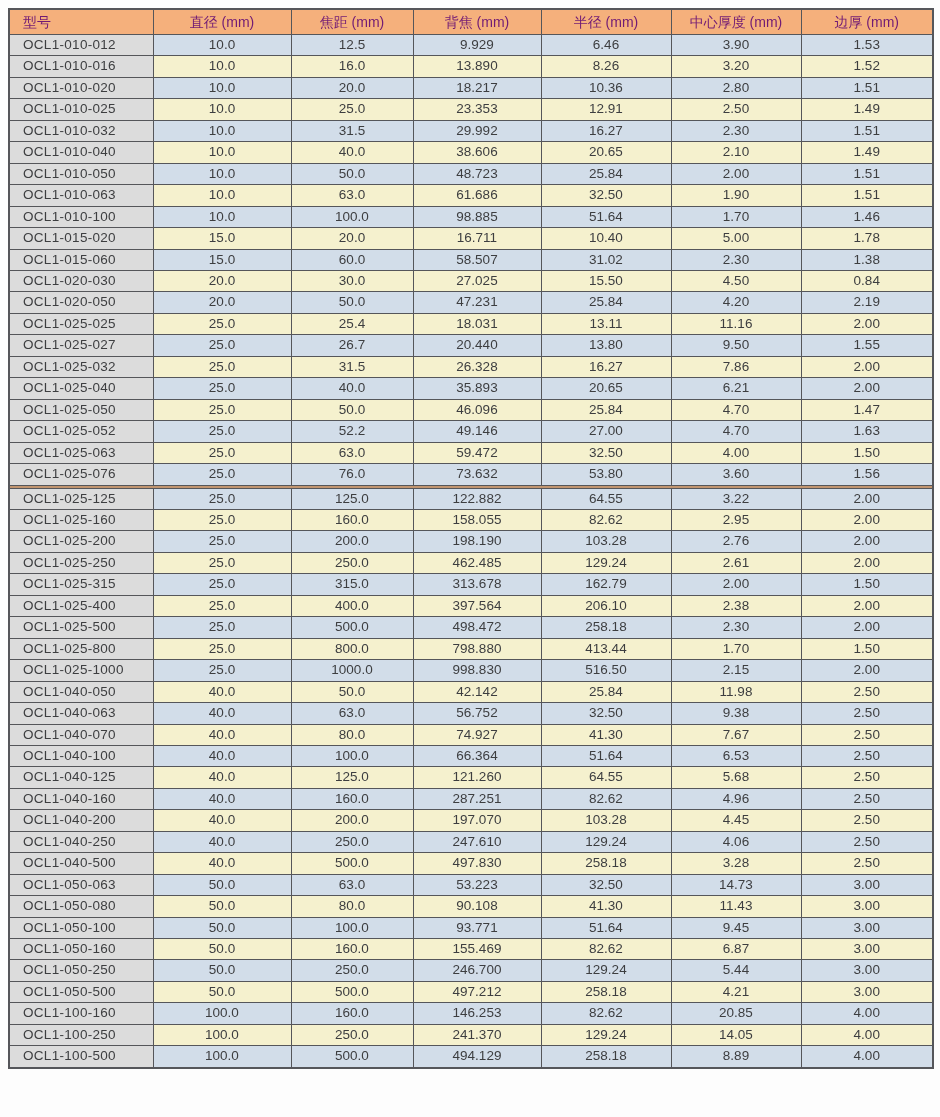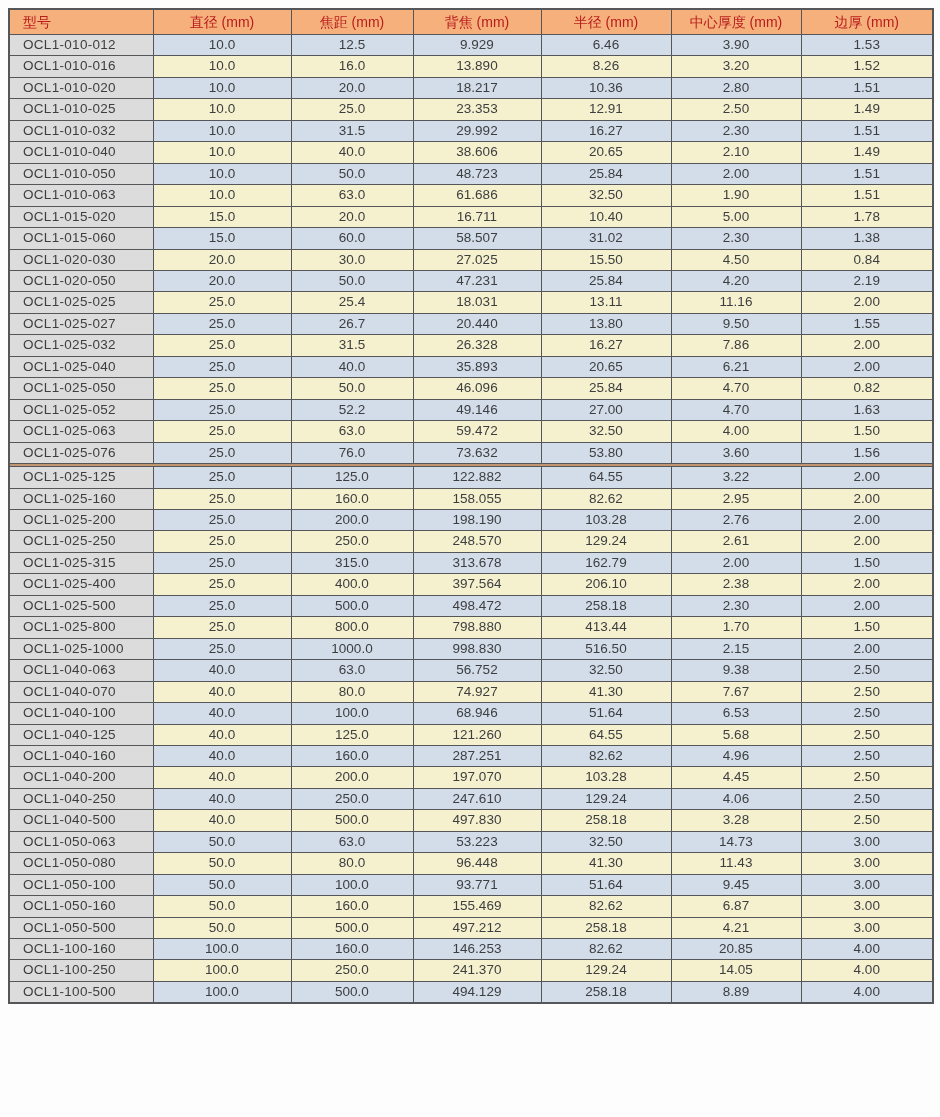--- a/index.html
+++ b/index.html
@@ -33,21 +33,21 @@
     text-align: center;
     white-space: nowrap;
     overflow: hidden;
   }
   table.spec thead th {
     background: var(--c-header, #f5b07c);
     height: 24px;
     line-height: 24px;
     font-size: 14px;
     font-weight: 400;
-    color: #b91c1c;
+    color: #701a75;
   }
   table.spec th.model-col,
   table.spec td.model-cell {
     text-align: left;
     padding-left: 13px;
   }
   table.spec td.model-cell {
     background: var(--c-model, #dcdcdc);
     letter-spacing: 0.3px;
     margin-left: 12px;
@@ -154,20 +154,29 @@
         </tr>
         <tr class="shade-cream">
           <td class="model-cell">OCL1-010-063</td>
           <td class="val">10.0</td>
           <td class="val">63.0</td>
           <td class="val">61.686</td>
           <td class="val">32.50</td>
           <td class="val">1.90</td>
           <td class="val">1.51</td>
         </tr>
+        <tr class="shade-blue">
+          <td class="model-cell">OCL1-010-100</td>
+          <td class="val">10.0</td>
+          <td class="val">100.0</td>
+          <td class="val">98.885</td>
+          <td class="val">51.64</td>
+          <td class="val">1.70</td>
+          <td class="val">1.46</td>
+        </tr>
         <tr class="shade-cream">
           <td class="model-cell">OCL1-015-020</td>
           <td class="val">15.0</td>
           <td class="val">20.0</td>
           <td class="val">16.711</td>
           <td class="val">10.40</td>
           <td class="val">5.00</td>
           <td class="val">1.78</td>
         </tr>
         <tr class="shade-blue">
@@ -233,21 +242,21 @@
           <td class="val">6.21</td>
           <td class="val">2.00</td>
         </tr>
         <tr class="shade-cream">
           <td class="model-cell">OCL1-025-050</td>
           <td class="val">25.0</td>
           <td class="val">50.0</td>
           <td class="val">46.096</td>
           <td class="val">25.84</td>
           <td class="val">4.70</td>
-          <td class="val">0.82</td>
+          <td class="val">1.47</td>
         </tr>
         <tr class="shade-blue">
           <td class="model-cell">OCL1-025-052</td>
           <td class="val">25.0</td>
           <td class="val">52.2</td>
           <td class="val">49.146</td>
           <td class="val">27.00</td>
           <td class="val">4.70</td>
           <td class="val">1.63</td>
         </tr>
@@ -296,21 +305,21 @@
           <td class="val">200.0</td>
           <td class="val">198.190</td>
           <td class="val">103.28</td>
           <td class="val">2.76</td>
           <td class="val">2.00</td>
         </tr>
         <tr class="shade-cream">
           <td class="model-cell">OCL1-025-250</td>
           <td class="val">25.0</td>
           <td class="val">250.0</td>
-          <td class="val">248.570</td>
+          <td class="val">462.485</td>
           <td class="val">129.24</td>
           <td class="val">2.61</td>
           <td class="val">2.00</td>
         </tr>
         <tr class="shade-blue">
           <td class="model-cell">OCL1-025-315</td>
           <td class="val">25.0</td>
           <td class="val">315.0</td>
           <td class="val">313.678</td>
           <td class="val">162.79</td>
@@ -346,20 +355,29 @@
         </tr>
         <tr class="shade-blue">
           <td class="model-cell">OCL1-025-1000</td>
           <td class="val">25.0</td>
           <td class="val">1000.0</td>
           <td class="val">998.830</td>
           <td class="val">516.50</td>
           <td class="val">2.15</td>
           <td class="val">2.00</td>
         </tr>
+        <tr class="shade-cream">
+          <td class="model-cell">OCL1-040-050</td>
+          <td class="val">40.0</td>
+          <td class="val">50.0</td>
+          <td class="val">42.142</td>
+          <td class="val">25.84</td>
+          <td class="val">11.98</td>
+          <td class="val">2.50</td>
+        </tr>
         <tr class="shade-blue">
           <td class="model-cell">OCL1-040-063</td>
           <td class="val">40.0</td>
           <td class="val">63.0</td>
           <td class="val">56.752</td>
           <td class="val">32.50</td>
           <td class="val">9.38</td>
           <td class="val">2.50</td>
         </tr>
         <tr class="shade-cream">
@@ -368,21 +386,21 @@
           <td class="val">80.0</td>
           <td class="val">74.927</td>
           <td class="val">41.30</td>
           <td class="val">7.67</td>
           <td class="val">2.50</td>
         </tr>
         <tr class="shade-blue">
           <td class="model-cell">OCL1-040-100</td>
           <td class="val">40.0</td>
           <td class="val">100.0</td>
-          <td class="val">68.946</td>
+          <td class="val">66.364</td>
           <td class="val">51.64</td>
           <td class="val">6.53</td>
           <td class="val">2.50</td>
         </tr>
         <tr class="shade-cream">
           <td class="model-cell">OCL1-040-125</td>
           <td class="val">40.0</td>
           <td class="val">125.0</td>
           <td class="val">121.260</td>
           <td class="val">64.55</td>
@@ -431,41 +449,50 @@
           <td class="val">63.0</td>
           <td class="val">53.223</td>
           <td class="val">32.50</td>
           <td class="val">14.73</td>
           <td class="val">3.00</td>
         </tr>
         <tr class="shade-cream">
           <td class="model-cell">OCL1-050-080</td>
           <td class="val">50.0</td>
           <td class="val">80.0</td>
-          <td class="val">96.448</td>
+          <td class="val">90.108</td>
           <td class="val">41.30</td>
           <td class="val">11.43</td>
           <td class="val">3.00</td>
         </tr>
         <tr class="shade-blue">
           <td class="model-cell">OCL1-050-100</td>
           <td class="val">50.0</td>
           <td class="val">100.0</td>
           <td class="val">93.771</td>
           <td class="val">51.64</td>
           <td class="val">9.45</td>
           <td class="val">3.00</td>
         </tr>
         <tr class="shade-cream">
           <td class="model-cell">OCL1-050-160</td>
           <td class="val">50.0</td>
           <td class="val">160.0</td>
           <td class="val">155.469</td>
           <td class="val">82.62</td>
           <td class="val">6.87</td>
+          <td class="val">3.00</td>
+        </tr>
+        <tr class="shade-blue">
+          <td class="model-cell">OCL1-050-250</td>
+          <td class="val">50.0</td>
+          <td class="val">250.0</td>
+          <td class="val">246.700</td>
+          <td class="val">129.24</td>
+          <td class="val">5.44</td>
           <td class="val">3.00</td>
         </tr>
         <tr class="shade-cream">
           <td class="model-cell">OCL1-050-500</td>
           <td class="val">50.0</td>
           <td class="val">500.0</td>
           <td class="val">497.212</td>
           <td class="val">258.18</td>
           <td class="val">4.21</td>
           <td class="val">3.00</td>

